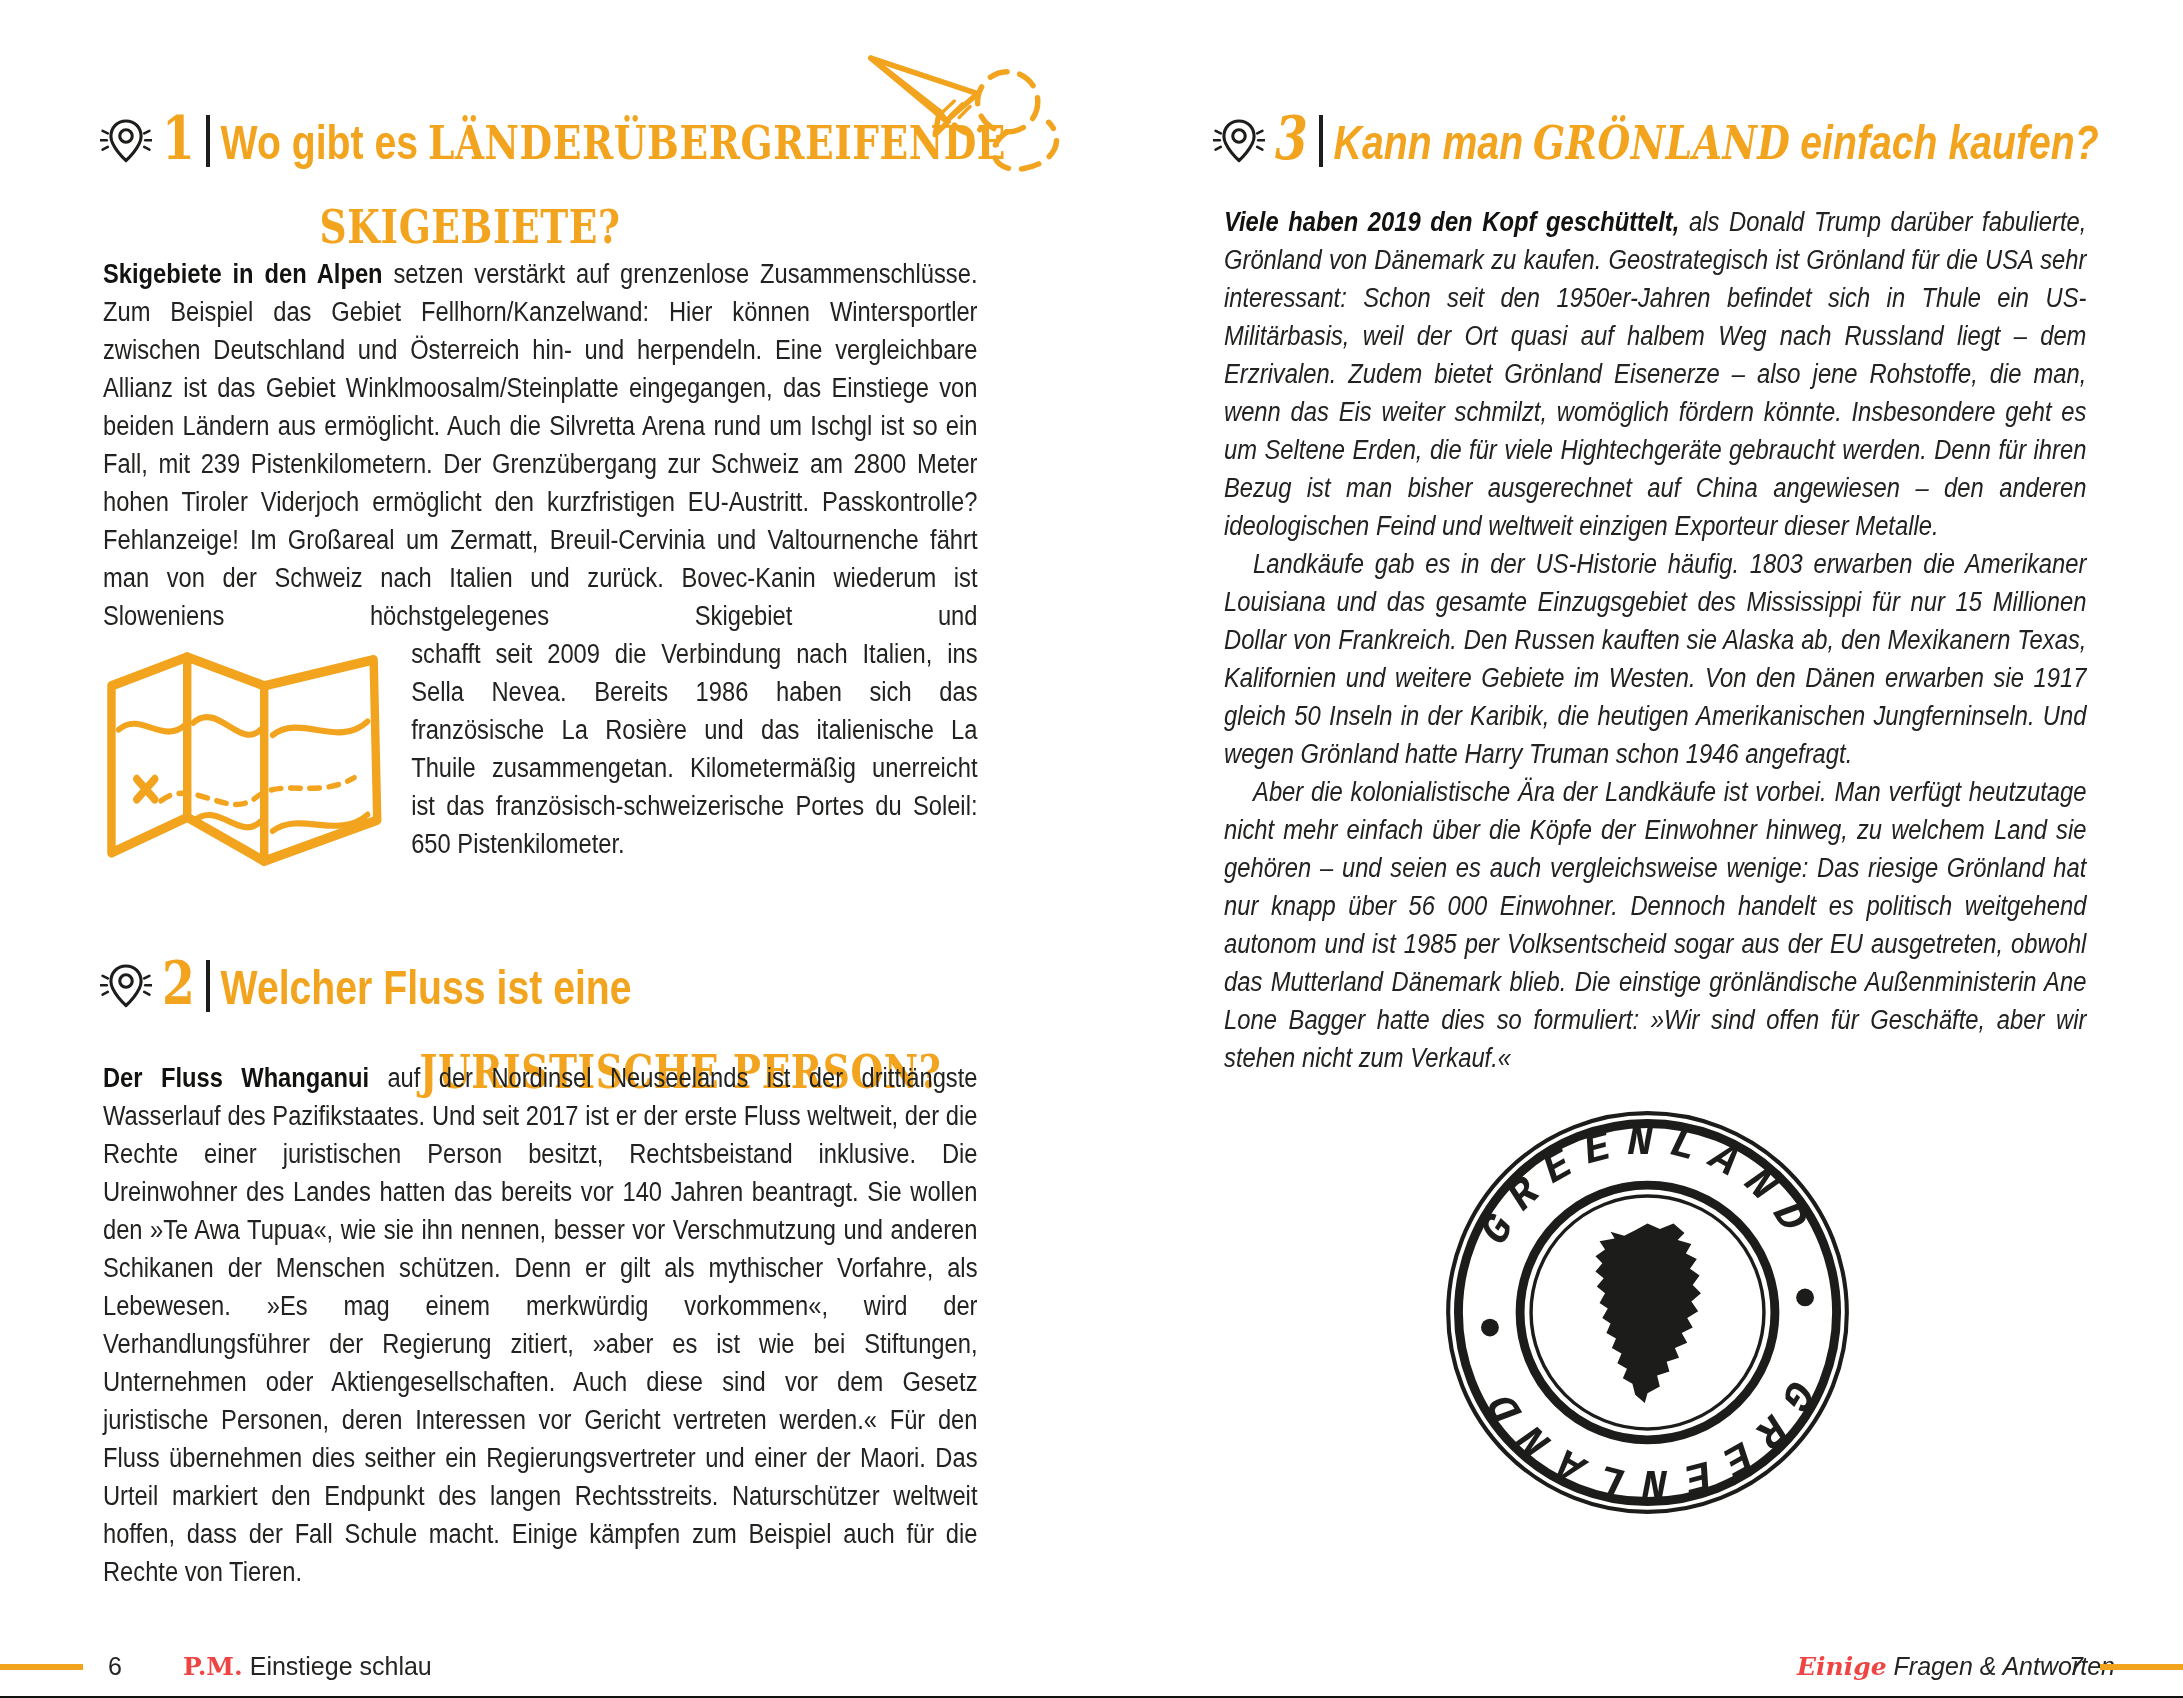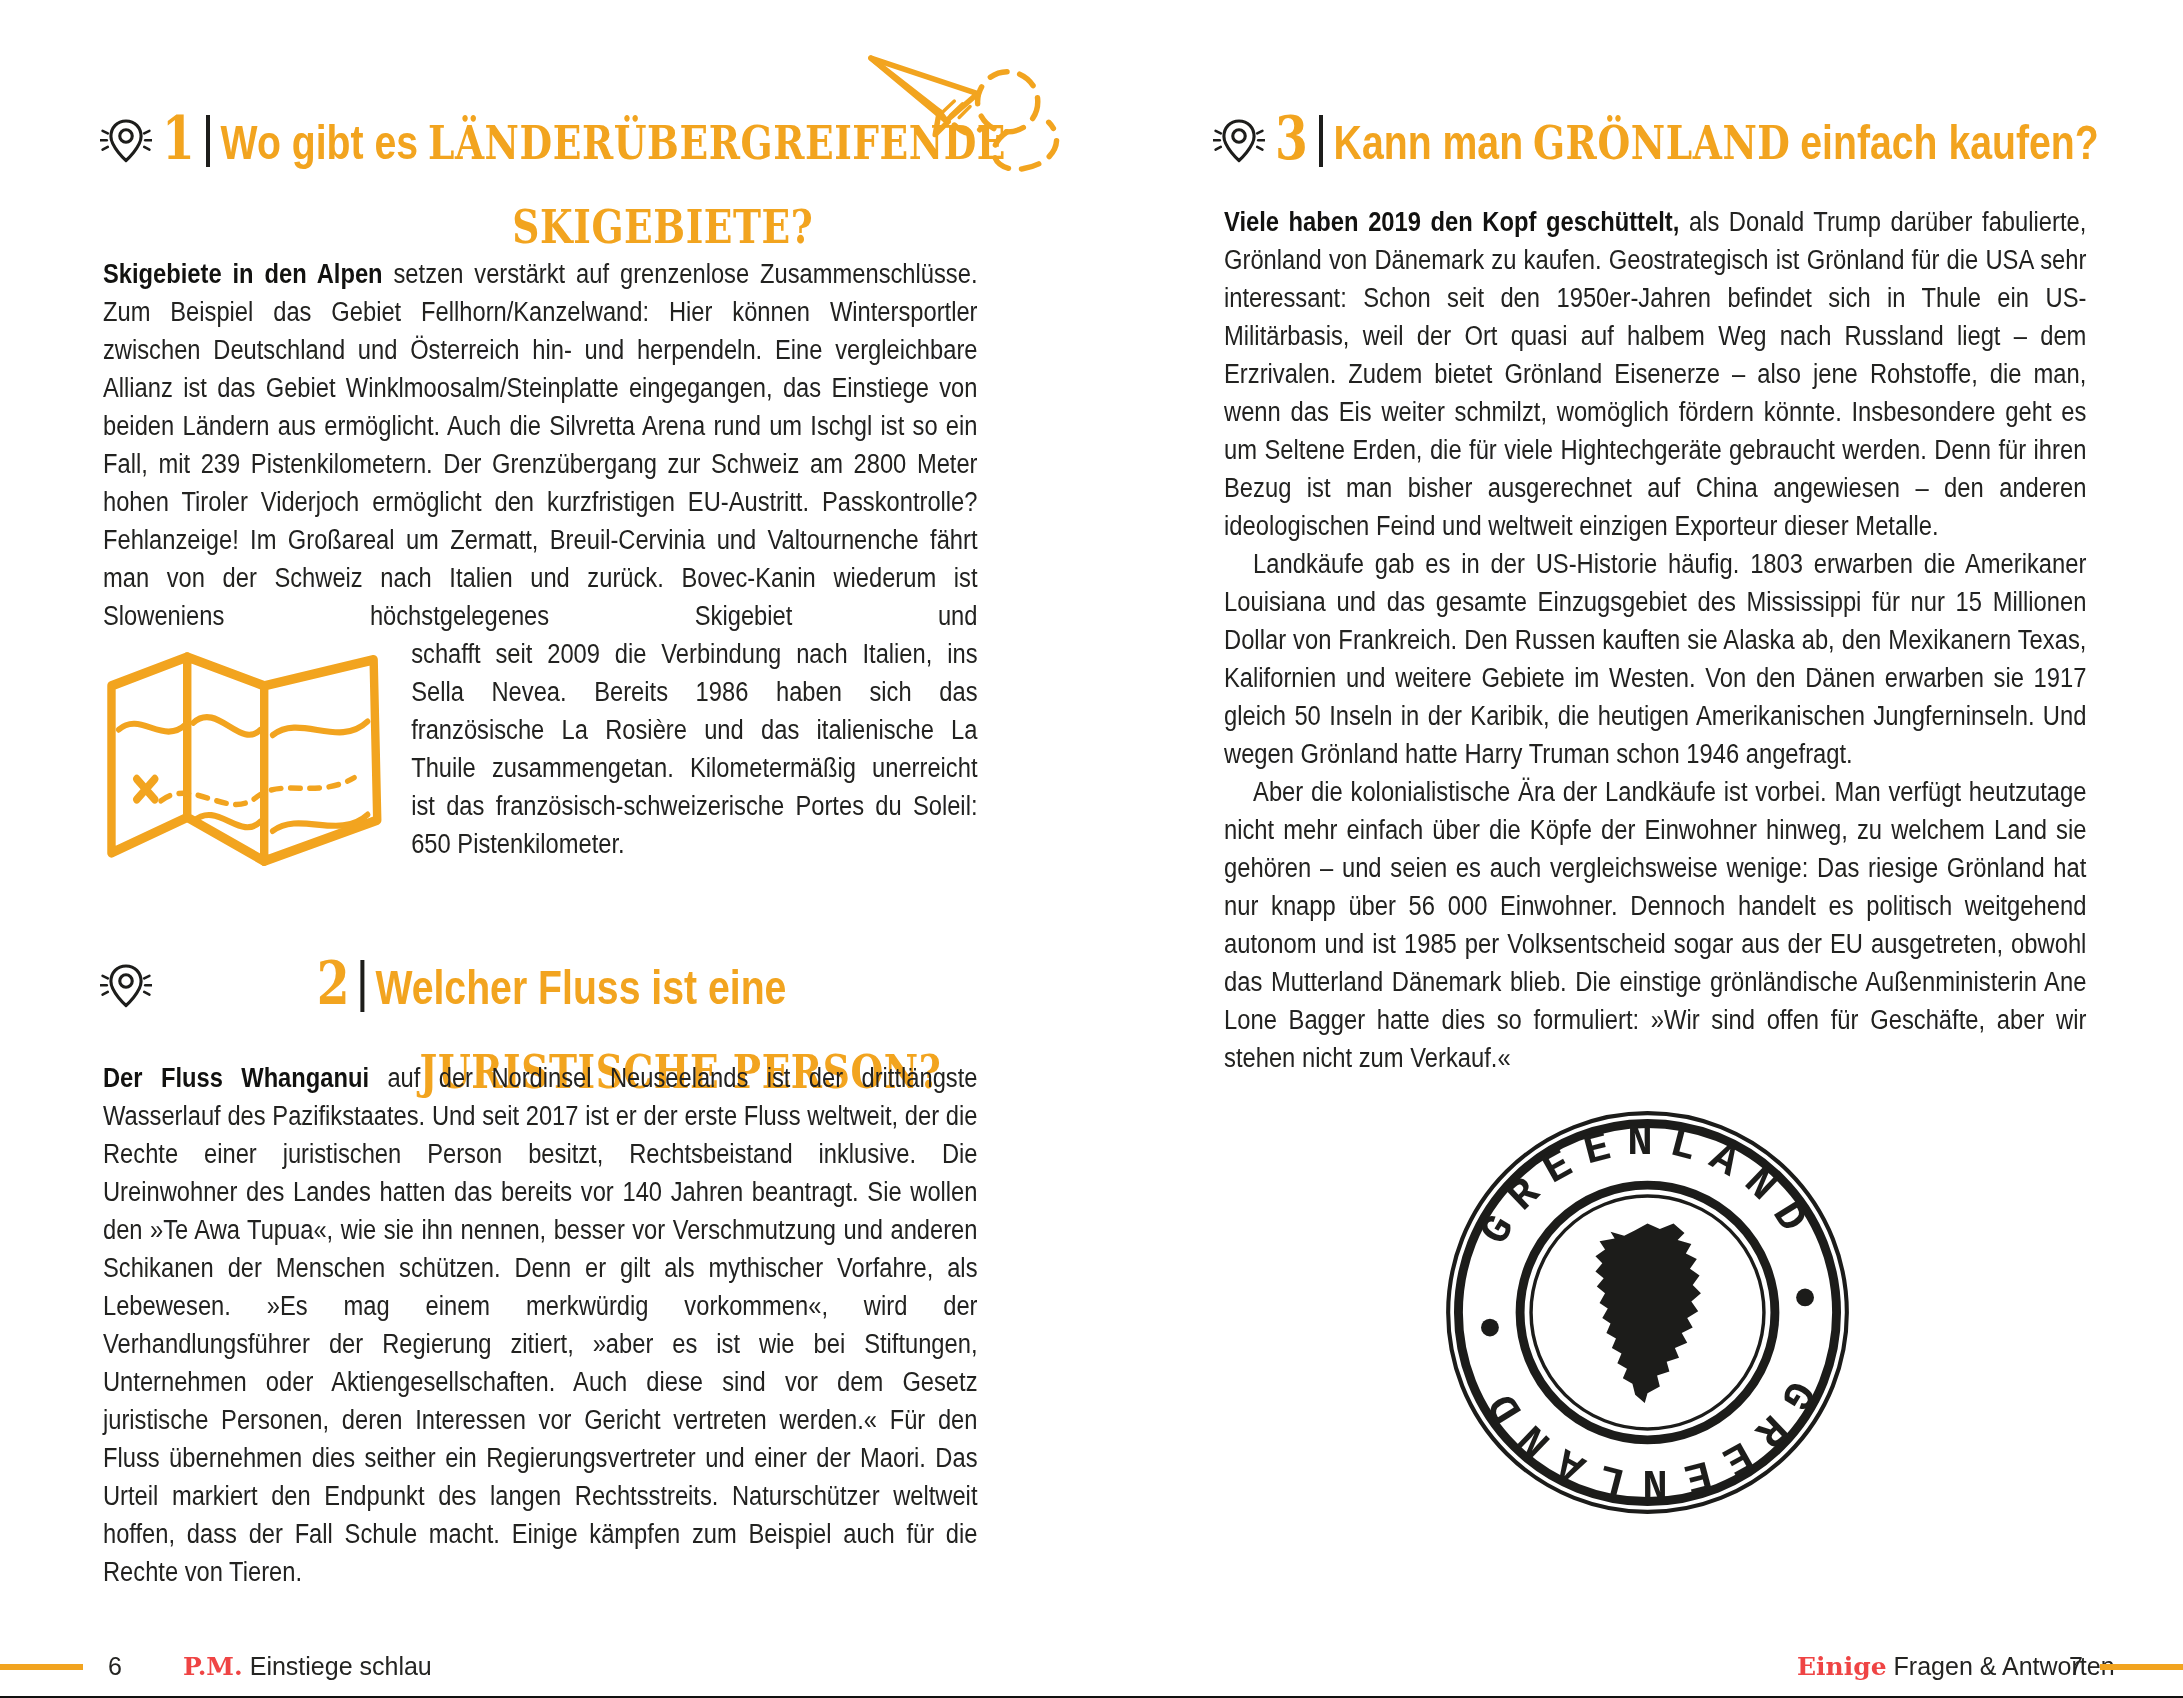--- a/index.html
+++ b/index.html
@@ -20,21 +20,21 @@
   .cx-right{width:980px;transform:scaleX(0.880);transform-origin:0 0;}
   .headcx{transform:scaleX(0.80);transform-origin:0 0;white-space:nowrap;}
 
   .bodytext{
     font-size:27px;line-height:38px;text-align:justify;color:var(--body);
   }
   .bodytext .lead{font-weight:700;color:#121210;}
   .justlast{text-align-last:justify;}
   .ind{text-indent:33px;}
 
-  .qhead{display:flex;align-items:flex-start;text-align:center;}
+  .qhead{display:flex;align-items:flex-start;}
   .pin-svg{flex:0 0 auto;margin-top:6.8px;}
   .qhead-text{margin-left:9.6px;}
   .qline{line-height:72px;white-space:nowrap;}
   .qline2{line-height:72px;white-space:nowrap;}
   .qnum{
     font-family:"DejaVu Serif",serif;font-weight:700;font-size:59px;color:var(--orange);
   }
   .qbar{
     display:inline-block;width:4.8px;height:52px;background:var(--ink);
     margin:0 13.7px;vertical-align:-8.2px;
@@ -152,21 +152,21 @@
       <line x1="138" y1="101" x2="121" y2="117"></line>
       <line x1="150" y1="105" x2="132" y2="122"></line>
       <line x1="161" y1="109" x2="145" y2="125"></line>
     </g>
     <path d="M138 136 C 152 150 166 152 176 142" stroke-dasharray="24 18"></path>
     <circle cx="216" cy="102" r="44" stroke-dasharray="26 19"></circle>
     <path d="M215 146 C 180 170 196 206 238 200 C 286 192 300 156 276 132" stroke-dasharray="26 19"></path>
   </g>
 </svg>
 
-<div class="abs" style="left:1092px;top:0;width:1092px;height:1212px;">
+<div class="abs" style="left:1092px;top:0;width:1092px;height:1212px;font-style:italic;">
 
   <div class="abs qhead" style="left:121px;top:103px;">
     <svg class="pin-svg" width="52" height="63" viewBox="0 0 100 95">
       <g fill="none" stroke="#1d1d1b" stroke-width="6" stroke-linecap="round">
         <path d="M50 8 C33 8 21 21 21 38 C21 58 50 84 50 84 C50 84 79 58 79 38 C79 21 67 8 50 8 Z"></path>
         <circle cx="50" cy="37" r="12"></circle>
         <g stroke-width="5">
           <line x1="5" y1="27" x2="15" y2="32"></line>
             <line x1="1" y1="45" x2="13" y2="45"></line>
             <line x1="5" y1="63" x2="15" y2="58"></line>

